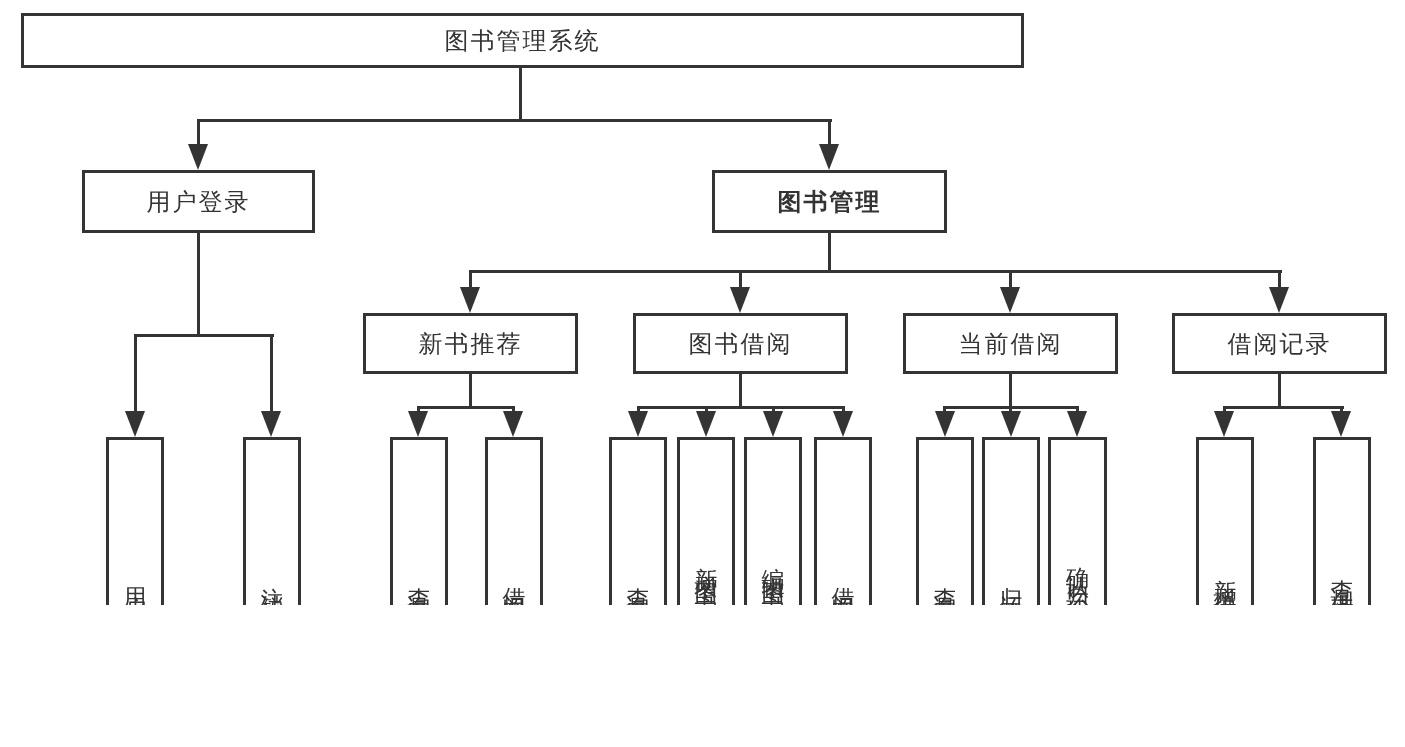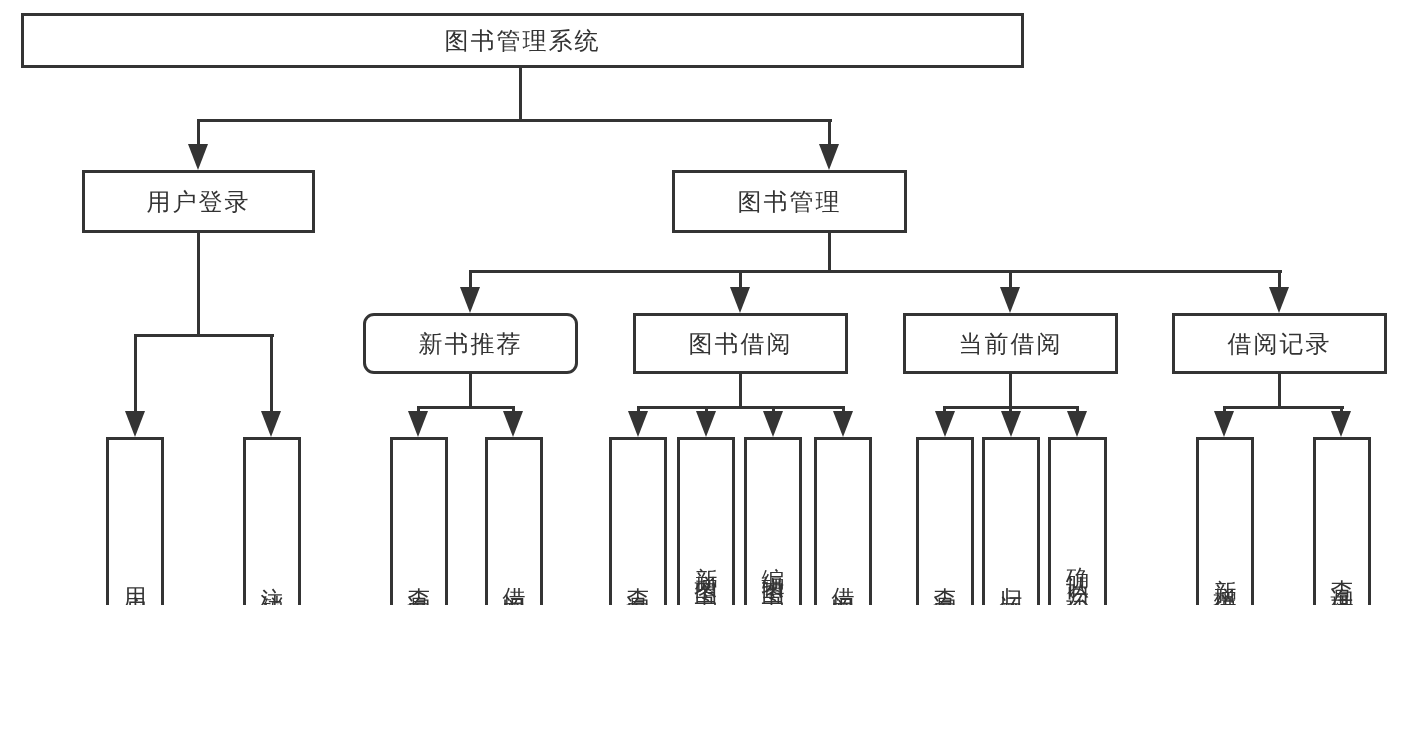--- a/index.html
+++ b/index.html
@@ -39,36 +39,36 @@
   <div class="ln" style="left:519px;top:68px;width:3px;height:54px;"></div>
   <div class="ln" style="left:197px;top:119px;width:635px;height:3px;"></div>
   <div class="ln" style="left:197px;top:119px;width:3px;height:25px;"></div>
   <div class="ln" style="left:828px;top:119px;width:3px;height:25px;"></div>
   <div class="arrow" style="left:188px;top:144px;"></div>
   <div class="arrow" style="left:819px;top:144px;"></div>
 
   <div class="box" style="left:82px;top:170px;width:233px;height:63px;">
     <span>用户登录</span>
   </div>
-  <div class="box" style="left:672px;top:170px;width:235px;height:63px;">
+  <div class="box" style="left:712px;top:170px;width:235px;height:63px;font-weight:bold;">
     <span>图书管理</span>
   </div>
 
   <div class="ln" style="left:828px;top:233px;width:3px;height:40px;"></div>
   <div class="ln" style="left:469px;top:270px;width:813px;height:3px;"></div>
   <div class="ln" style="left:469px;top:270px;width:3px;height:17px;"></div>
   <div class="ln" style="left:739px;top:270px;width:3px;height:17px;"></div>
   <div class="ln" style="left:1009px;top:270px;width:3px;height:17px;"></div>
   <div class="ln" style="left:1278px;top:270px;width:3px;height:17px;"></div>
   <div class="arrow" style="left:460px;top:287px;"></div>
   <div class="arrow" style="left:730px;top:287px;"></div>
   <div class="arrow" style="left:1000px;top:287px;"></div>
   <div class="arrow" style="left:1269px;top:287px;"></div>
 
-  <div class="box" style="left:363px;top:313px;width:215px;height:61px;border-radius:11px;">
+  <div class="box" style="left:363px;top:313px;width:215px;height:61px;">
     <span>新书推荐</span>
   </div>
   <div class="box" style="left:633px;top:313px;width:215px;height:61px;">
     <span>图书借阅</span>
   </div>
   <div class="box" style="left:903px;top:313px;width:215px;height:61px;">
     <span>当前借阅</span>
   </div>
   <div class="box" style="left:1172px;top:313px;width:215px;height:61px;">
     <span>借阅记录</span>

